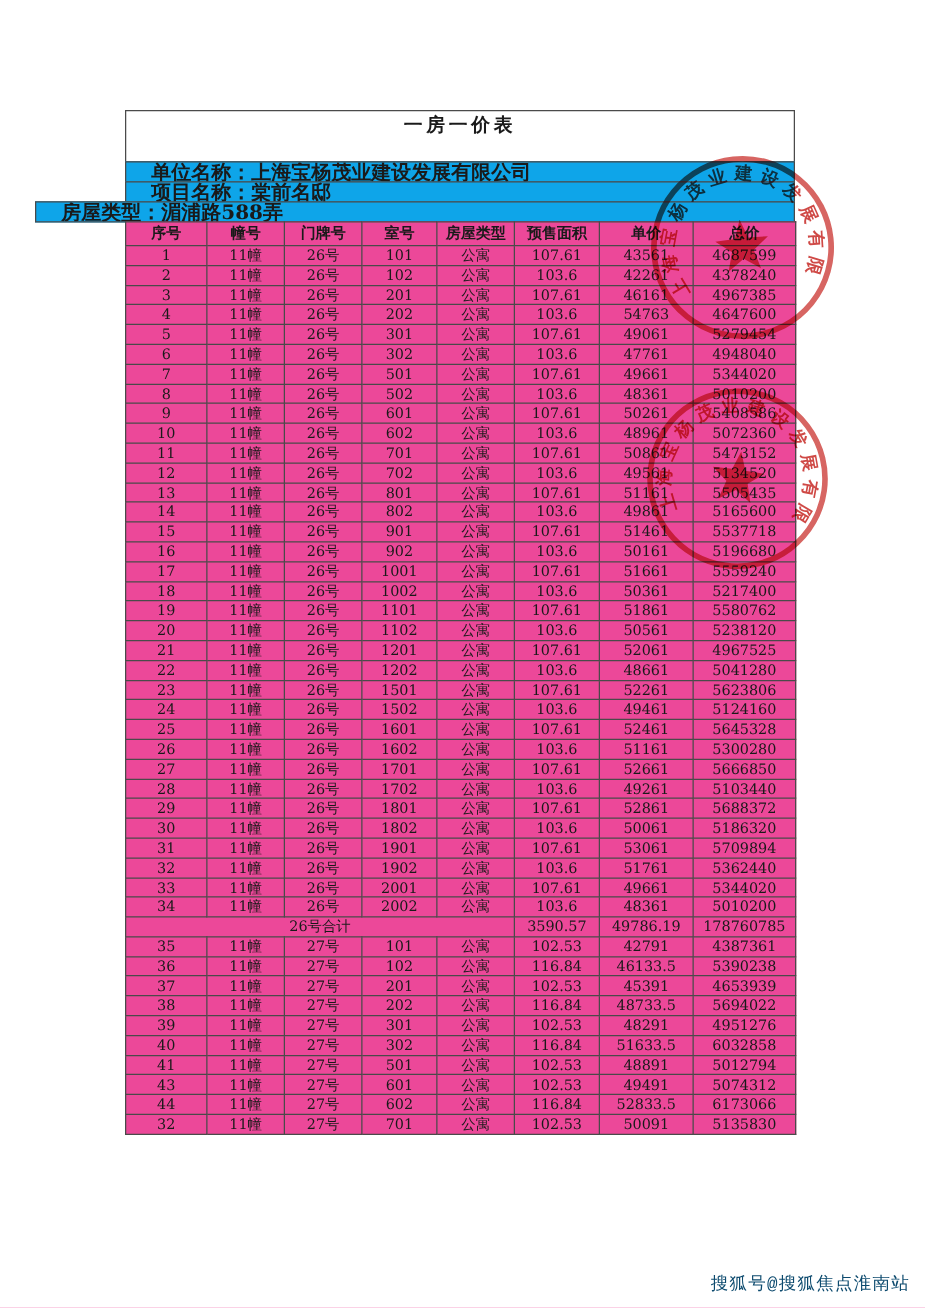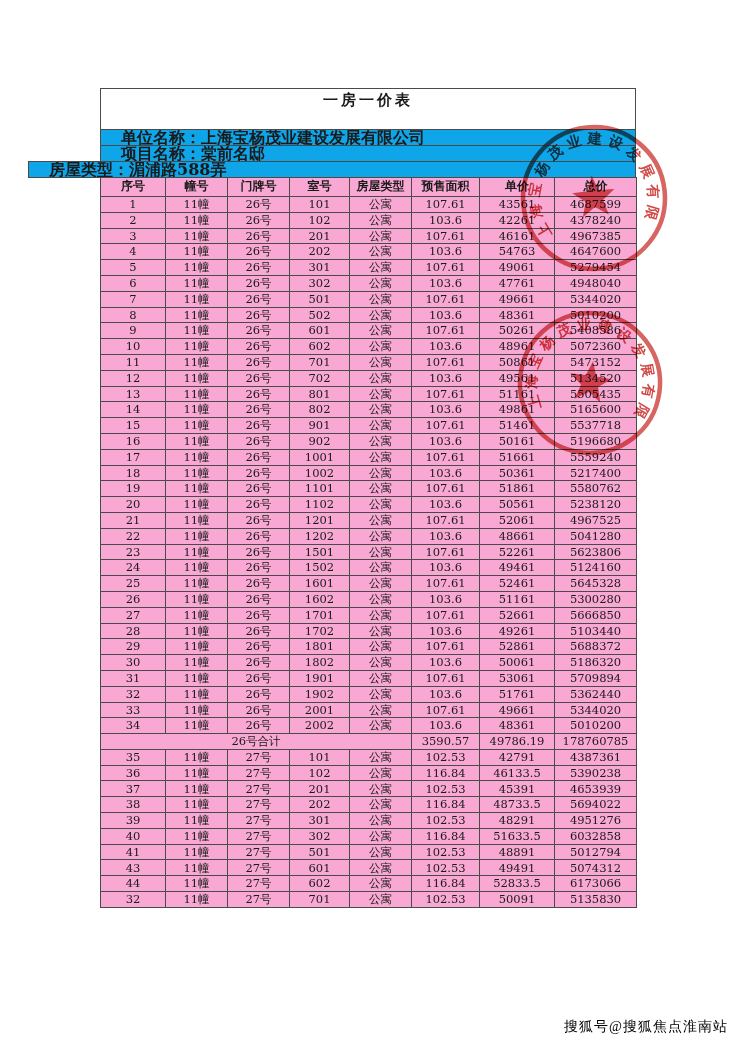--- a/index.html
+++ b/index.html
@@ -35,21 +35,21 @@
     white-space: nowrap; overflow: hidden;
     background: #0ea5e9;
   }
   .row-info.wide { margin-left: -72px; width: calc(100% + 72px); }
 
   table {
     border-collapse: collapse;
     table-layout: fixed;
     width: 100%;
     margin-top: -1px;
-    background: #f9a8d4;
+    background: #ec4899;
   }
   th, td {
     border: 1px solid #4a4a4a;
     text-align: center;
     font-size: 11.5px;
     padding: 0 2px;
     height: 15.8px;
     line-height: 1.1;
     overflow: hidden;
     white-space: nowrap;
@@ -67,22 +67,22 @@
     letter-spacing: 5.5px;
     fill: #c9302c;
     font-family: "DejaVu Serif", serif;
     font-weight: bold;
   }
   .watermark {
     position: absolute;
     right: 12px;
     bottom: 10px;
     font-size: 14px;
-    color: #000000;
-    font-family: Liberation Serif, serif;
+    color: #0c4a6e;
+    font-family: Liberation Mono, monospace;
     letter-spacing: 1px;
   }
 </style>
 </head>
 <body>
 
 <div class="sheet">
 
   <div class="tblwrap">
 

